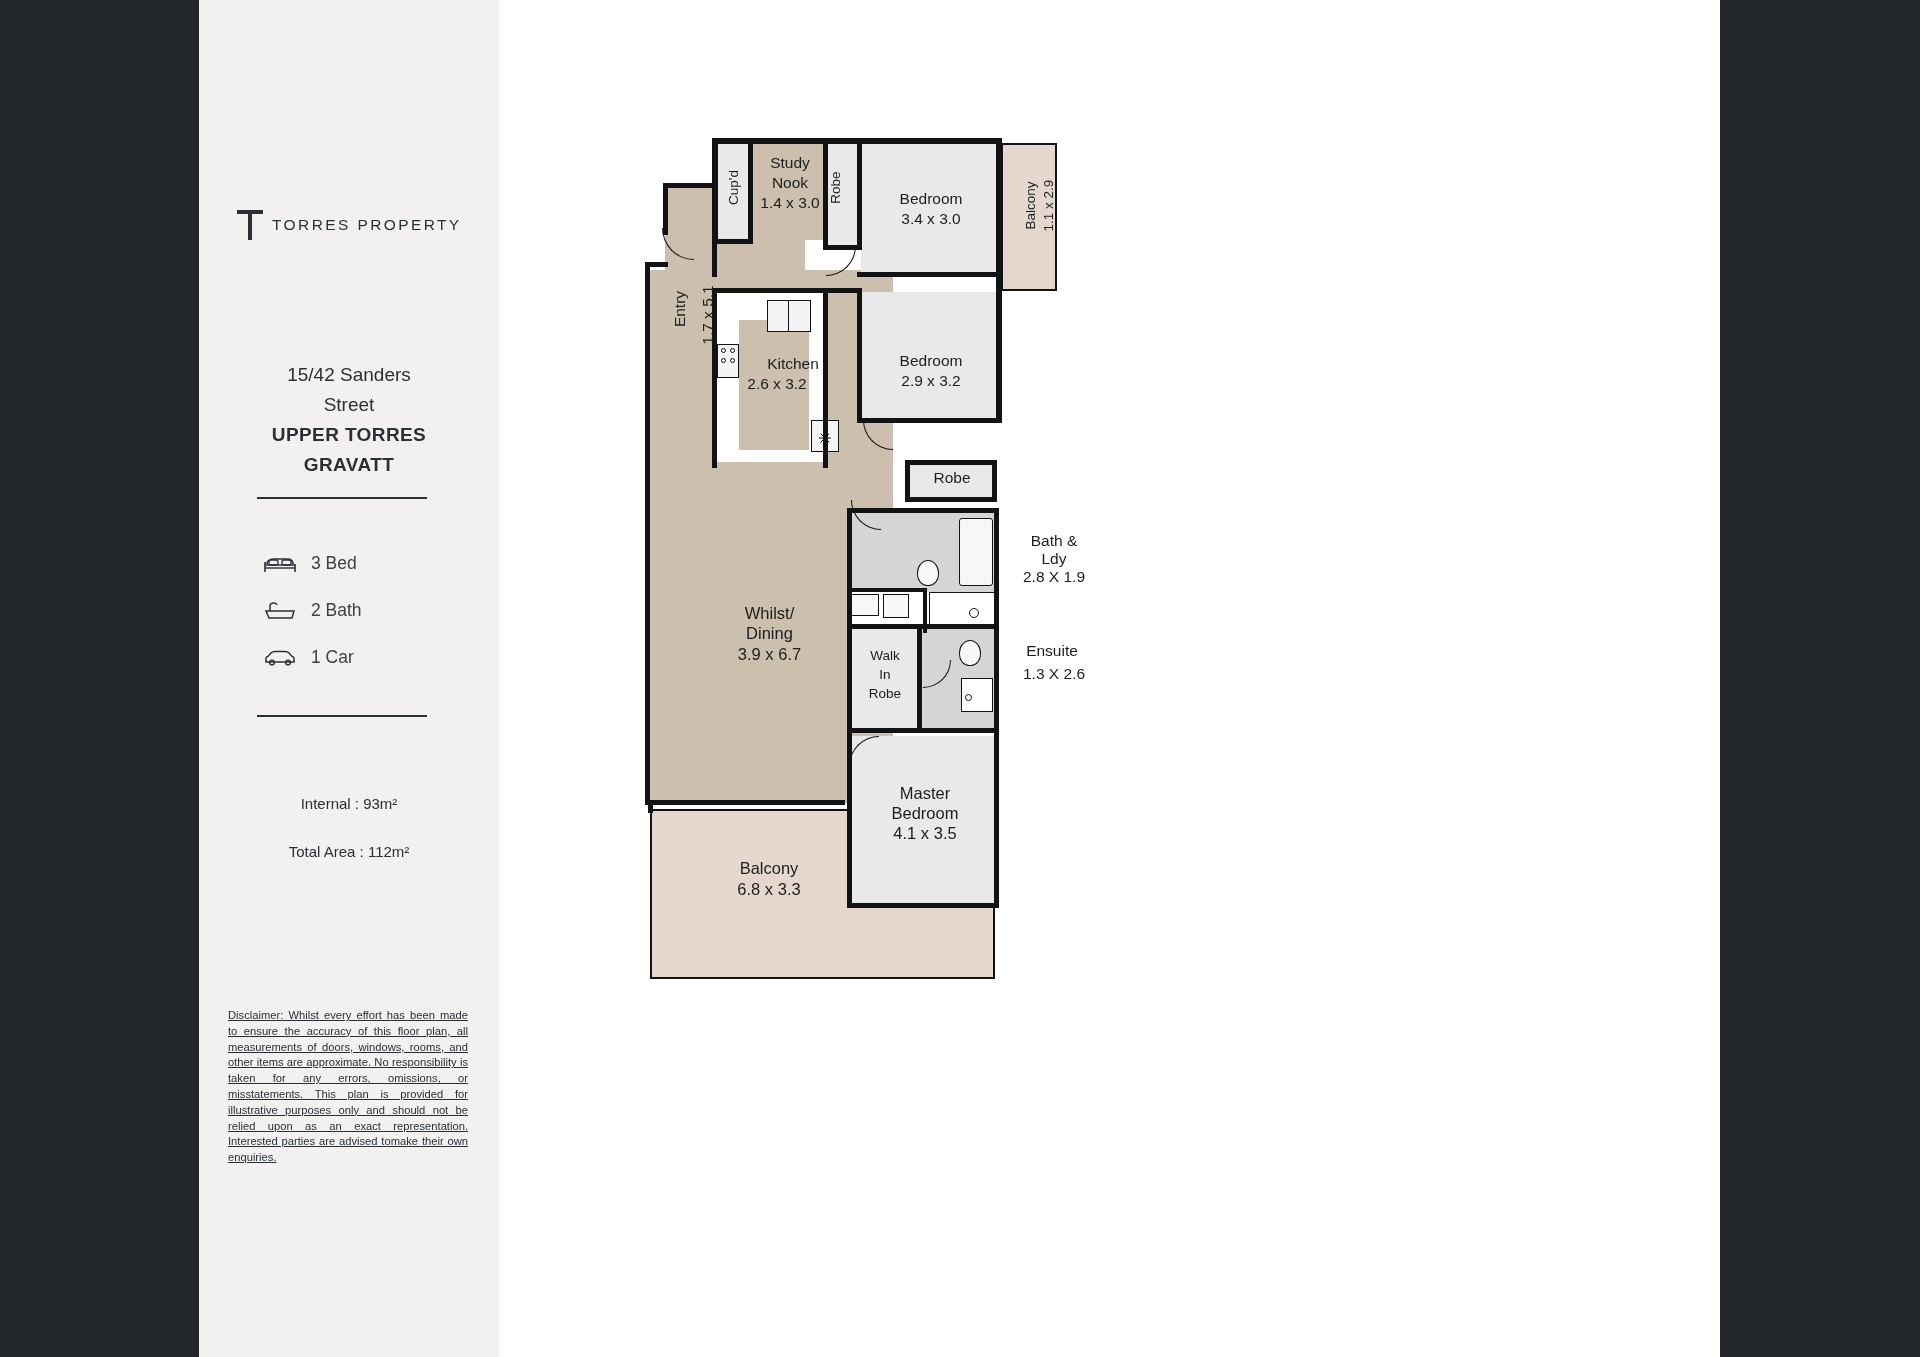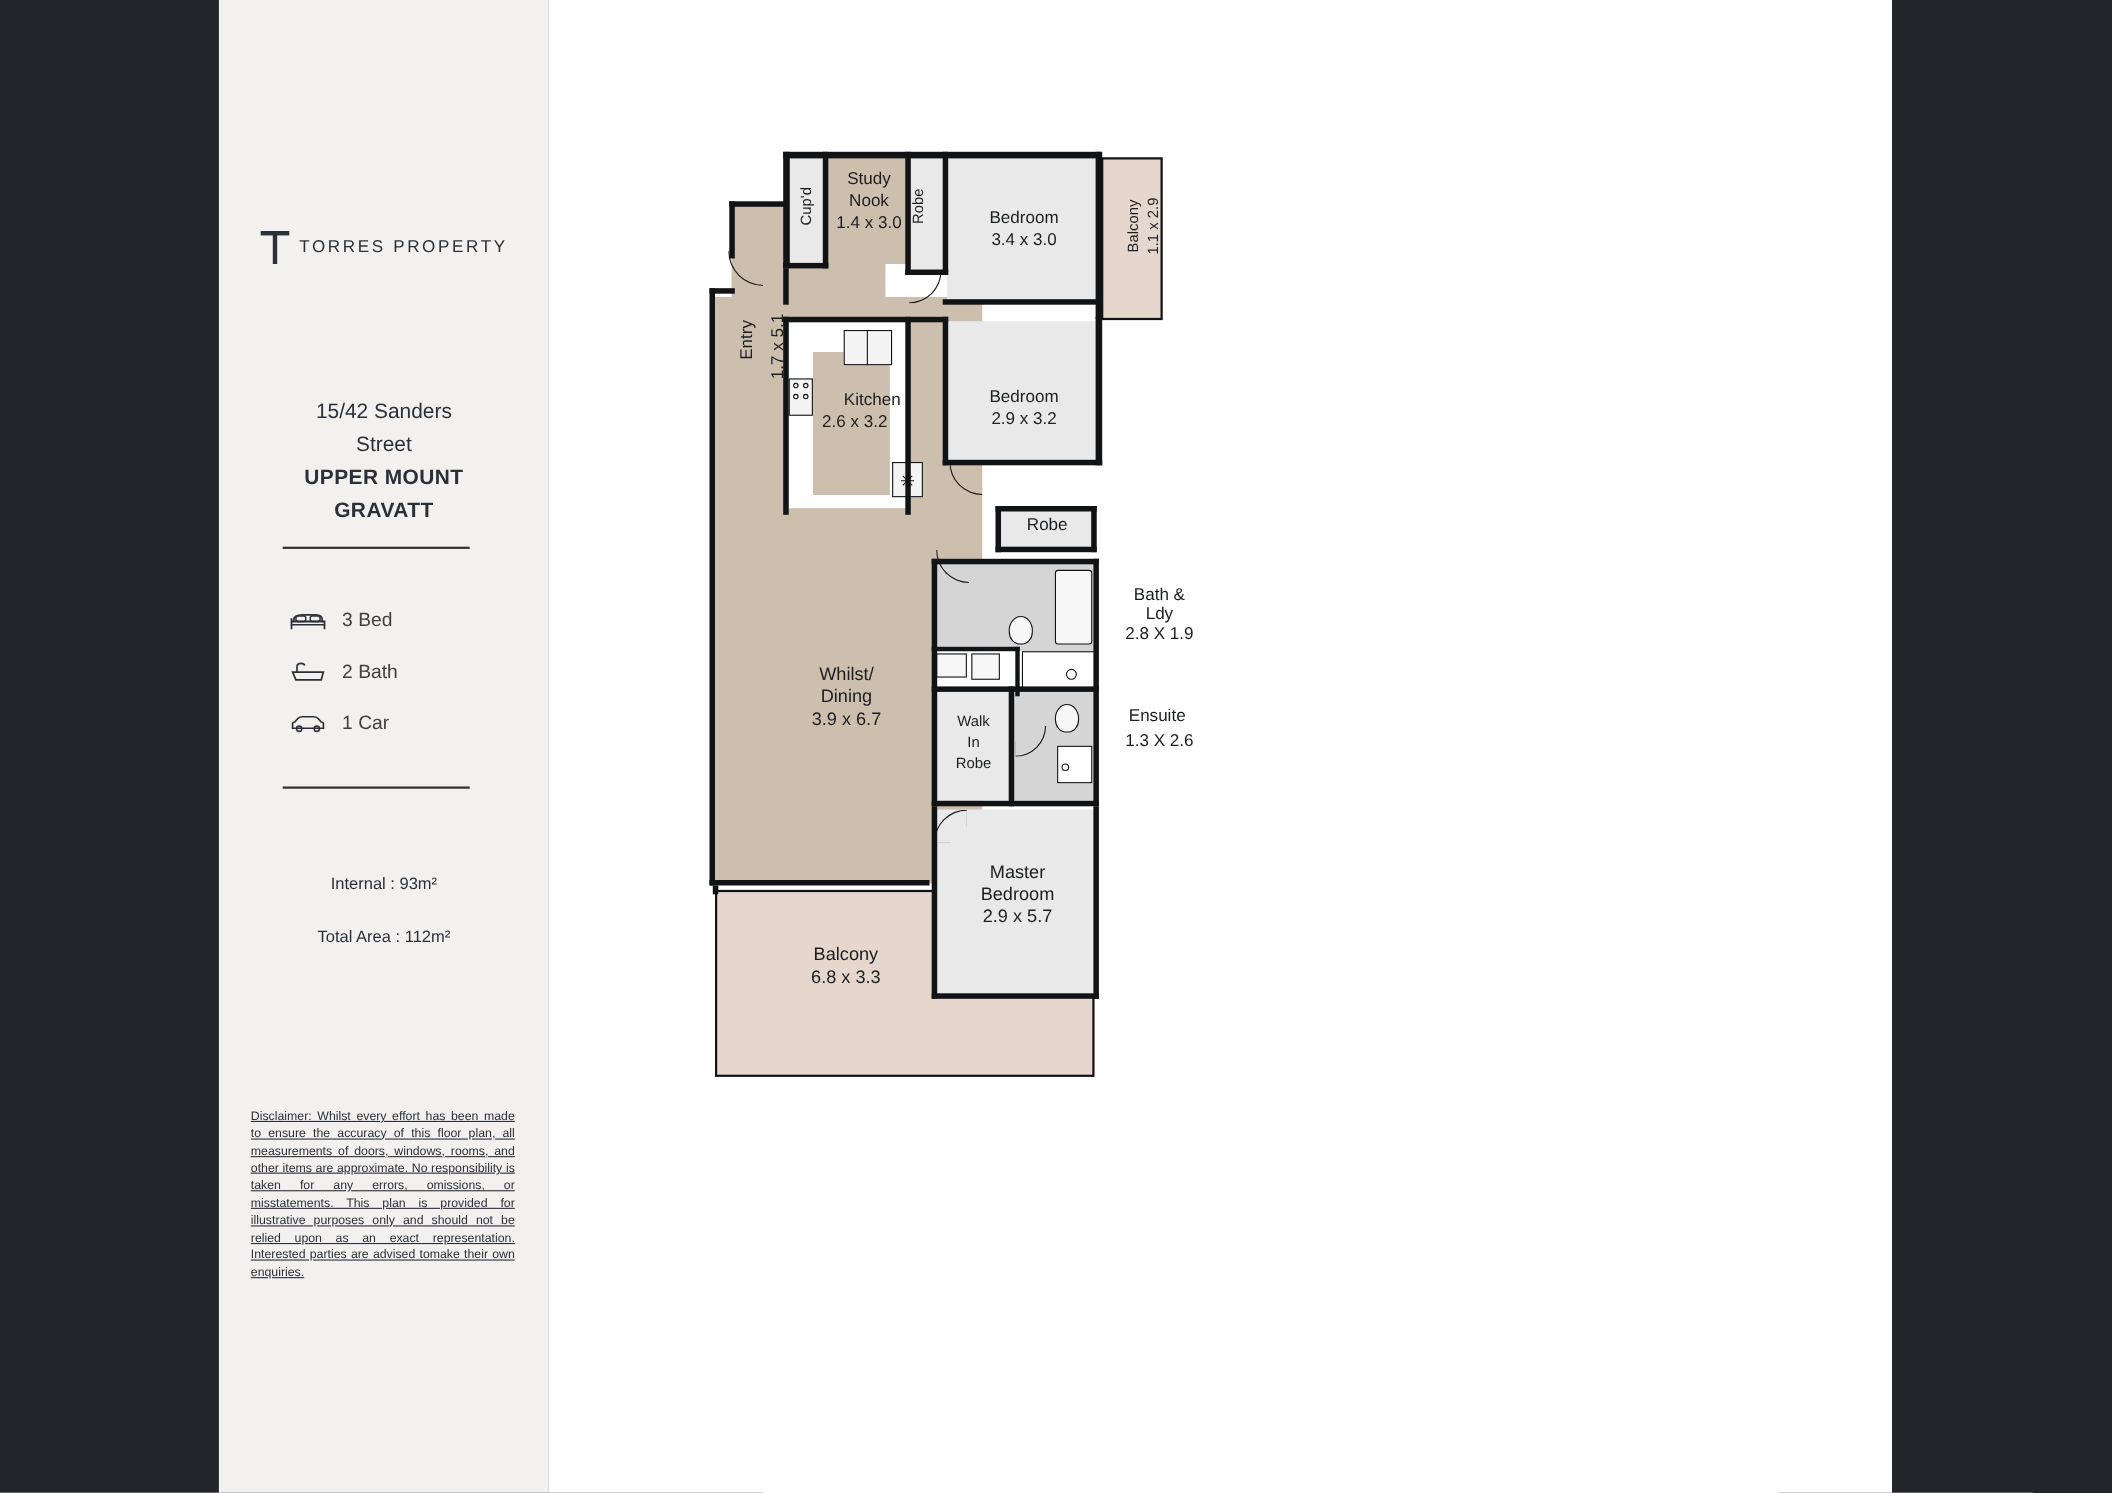--- a/index.html
+++ b/index.html
@@ -76,21 +76,21 @@
   <div class="sidebar">
 
     <div class="brand">
       <span class="brand-mark"></span>
       <span class="brand-text">TORRES PROPERTY</span>
     </div>
 
     <div class="addr">
       <div class="l1">15/42 Sanders</div>
       <div class="l1">Street</div>
-      <div class="l2">UPPER MOUNT</div>
+      <div class="l2">UPPER TORRES</div>
       <div class="l2">GRAVATT</div>
     </div>
 
     <div class="rule r1"></div>
 
     <div class="specs">
       <div class="spec">
         <span class="ic">
           <svg width="34" height="22" viewBox="0 0 34 22">
             <path d="M2 19 L2 9 M2 12 L32 12 M32 19 L32 11 M4 11 C4 7 8 6 12 6 L24 6 C28 6 30 7 30 11" fill="none" stroke="#2b2f36" stroke-width="1.6"></path>
@@ -275,20 +275,20 @@
     <div class="lbl" style="left:188px;top:602px;width:165px;font-size:16.5px;">Whilst/</div>
     <div class="lbl" style="left:188px;top:622px;width:165px;font-size:16.5px;">Dining</div>
     <div class="lbl" style="left:188px;top:643px;width:165px;font-size:16.5px;">3.9 x 6.7</div>
 
     <div class="lbl sm" style="left:350px;top:646px;width:72px;">Walk</div>
     <div class="lbl sm" style="left:350px;top:665px;width:72px;">In</div>
     <div class="lbl sm" style="left:350px;top:684px;width:72px;">Robe</div>
 
     <div class="lbl" style="left:352px;top:782px;width:148px;font-size:16.5px;">Master</div>
     <div class="lbl" style="left:352px;top:802px;width:148px;font-size:16.5px;">Bedroom</div>
-    <div class="lbl" style="left:352px;top:822px;width:148px;font-size:16.5px;">2.9 x 5.7</div>
+    <div class="lbl" style="left:352px;top:822px;width:148px;font-size:16.5px;">4.1 x 3.5</div>
 
     <div class="lbl" style="left:170px;top:857px;width:200px;font-size:16.5px;">Balcony</div>
     <div class="lbl" style="left:170px;top:878px;width:200px;font-size:16.5px;">6.8 x 3.3</div>
 
 
   </div>
 </div>
 
 </body></html>

